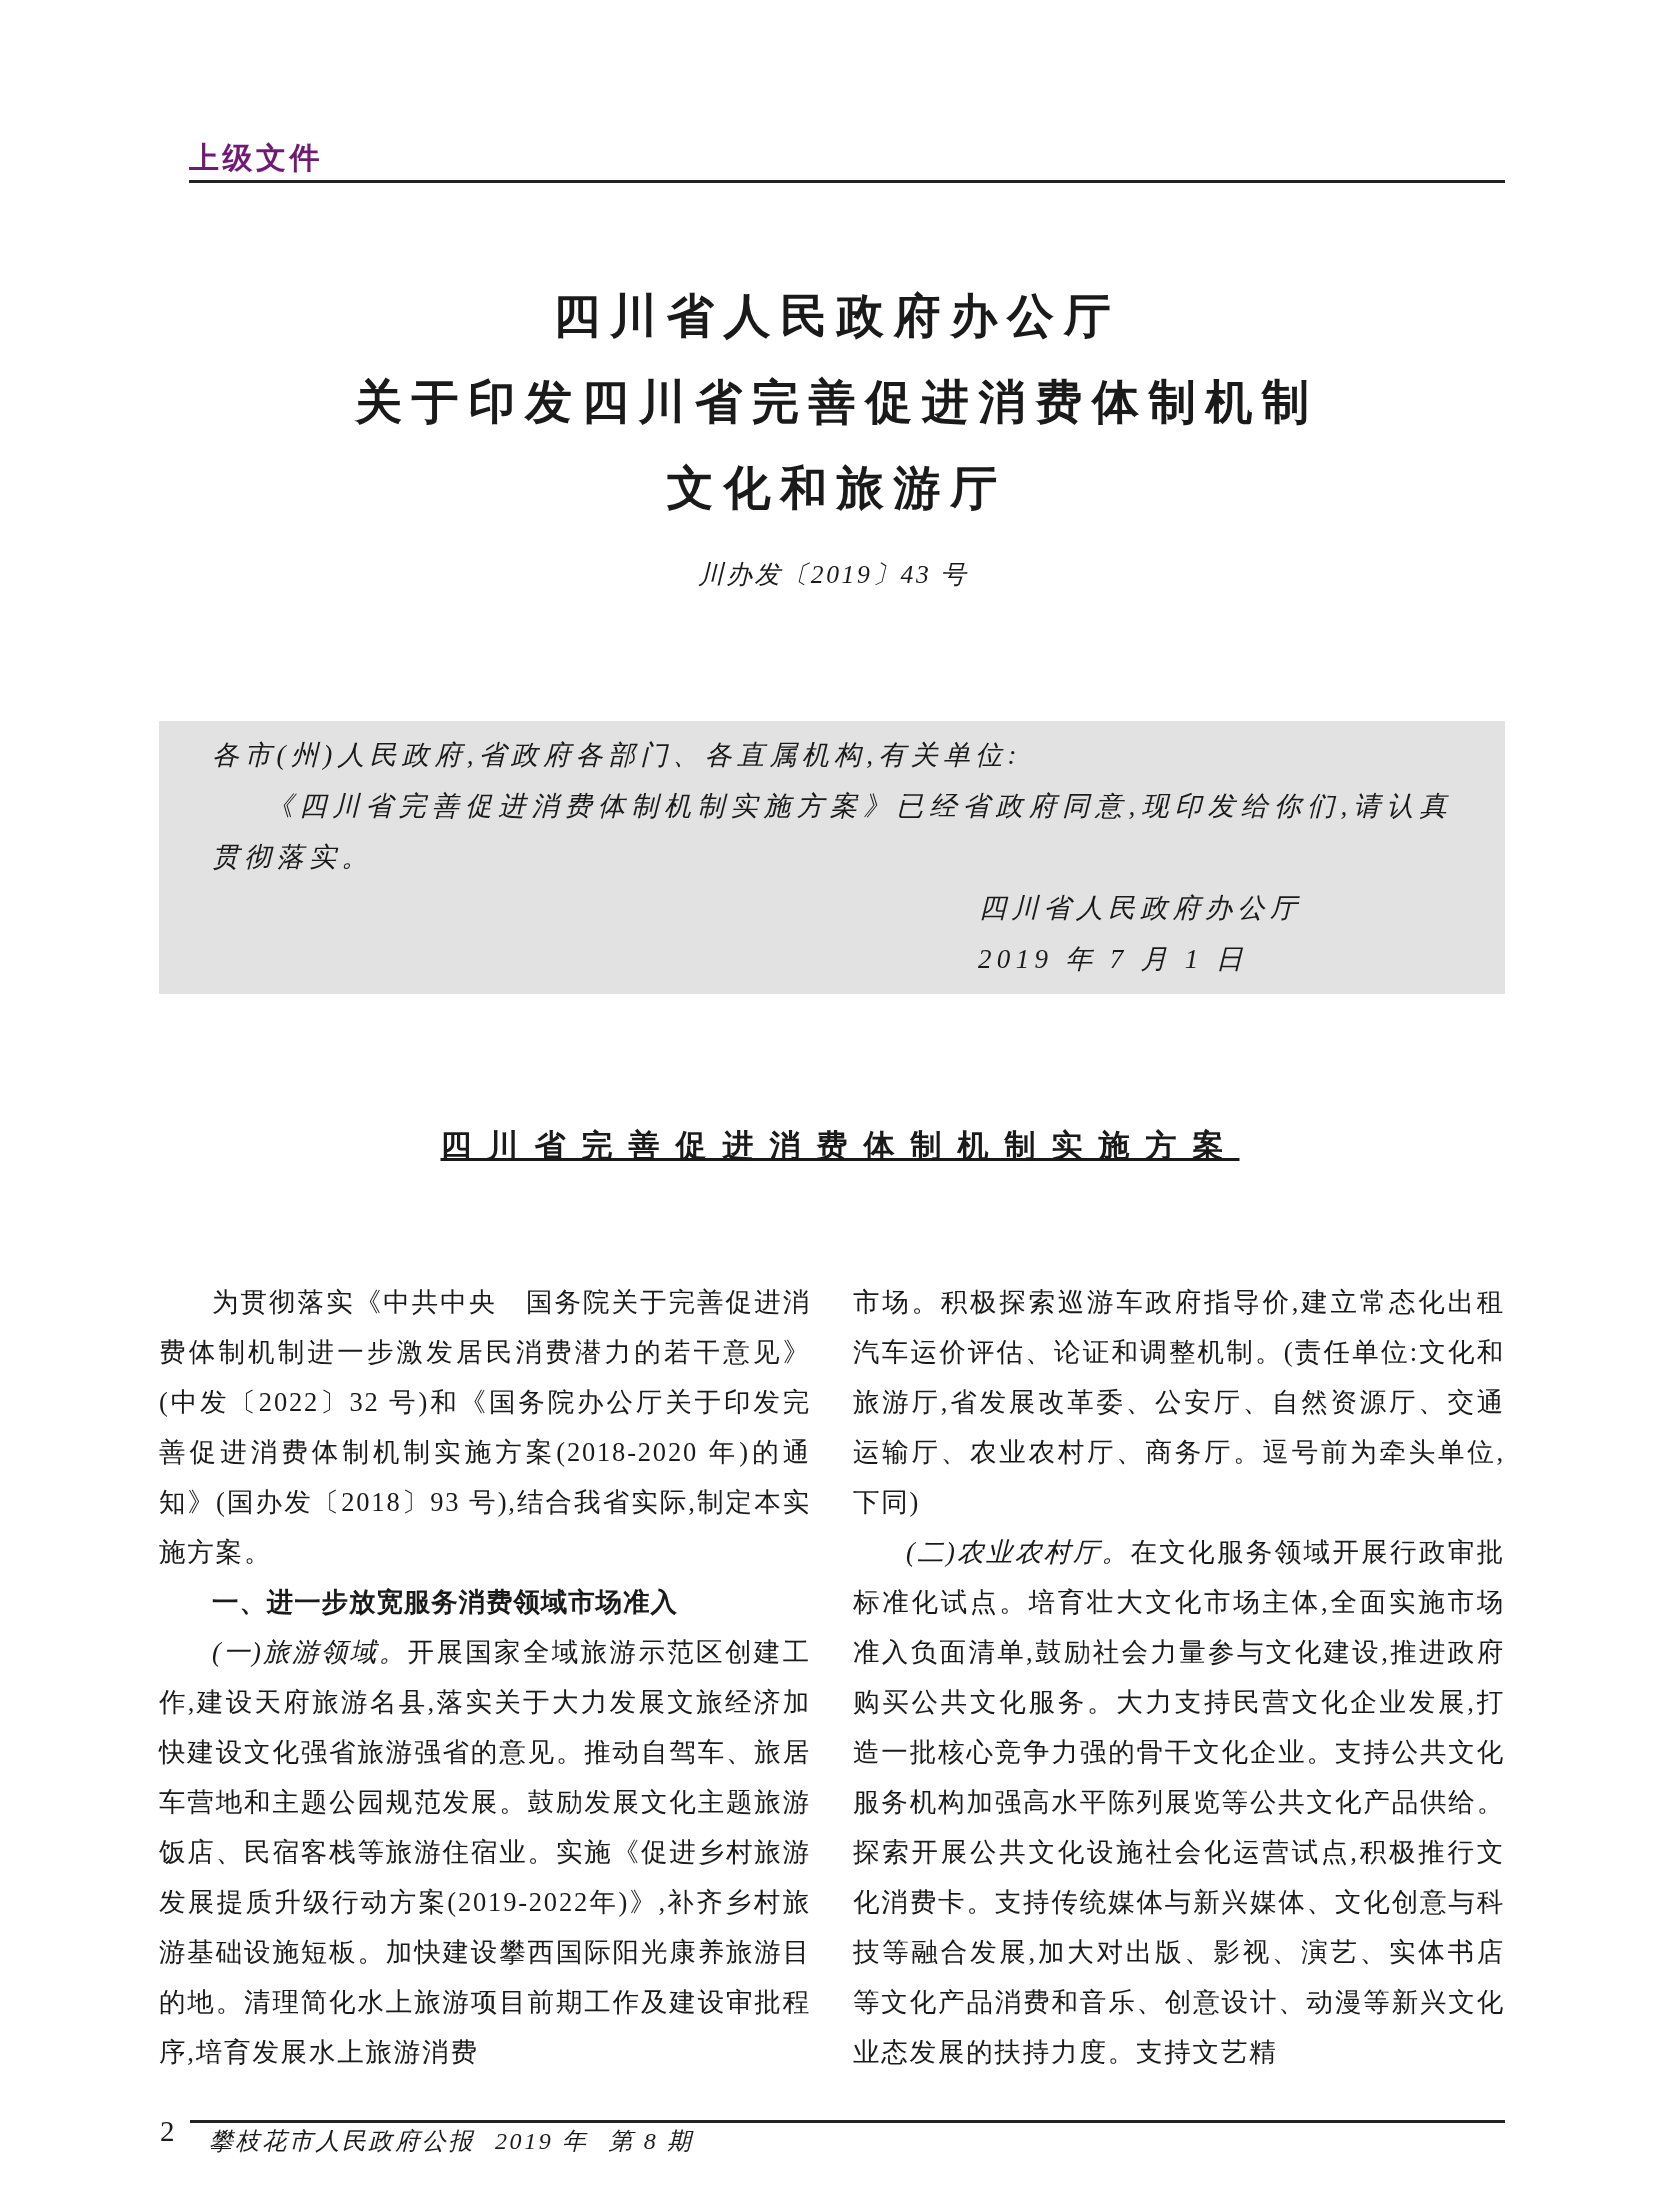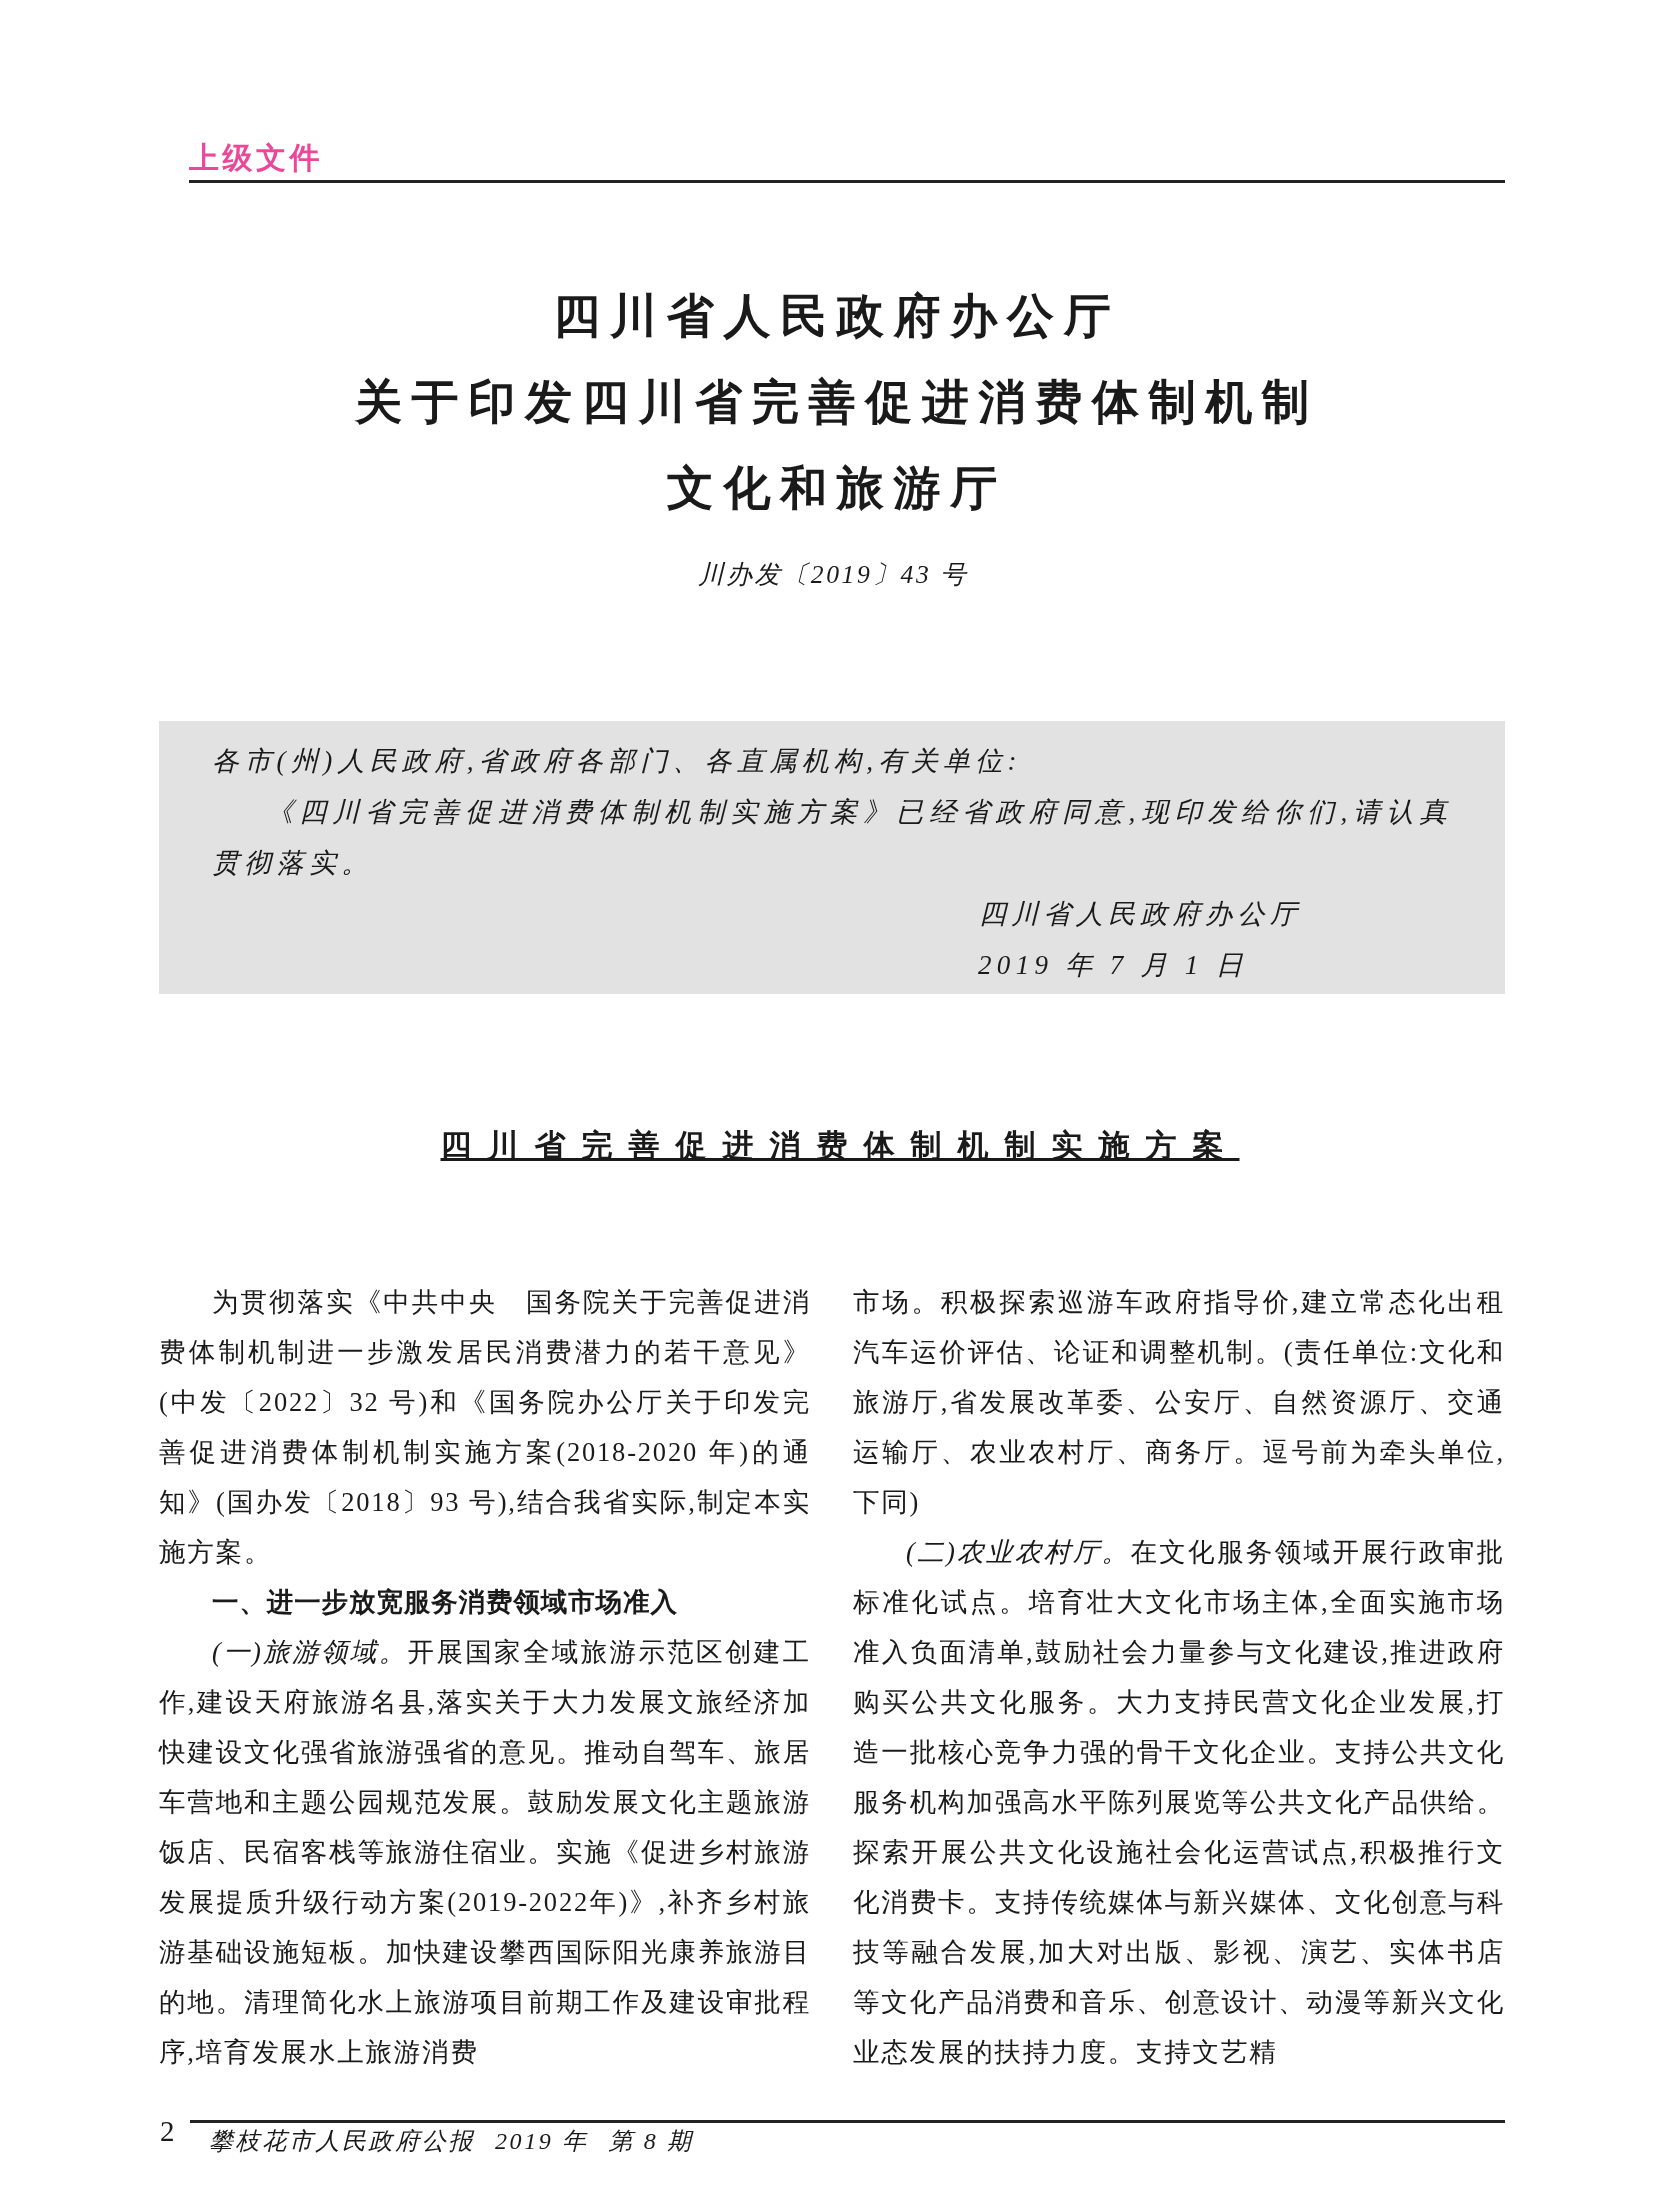--- a/index.html
+++ b/index.html
@@ -13,21 +13,21 @@
   }
   .abs { position: absolute; }
 
   
   .kicker {
     left: 189px; top: 140px;
     font-family: "Liberation Sans", "DejaVu Sans", sans-serif;
     font-weight: bold;
     font-size: 30px; line-height: 36px;
     letter-spacing: 3.5px;
-    color: #ec4899;
+    color: #701a75;
   }
   .kicker-rule {
     left: 189px; top: 180px;
     width: 1316px; height: 3.1px;
     background: #232323;
   }
 
   
   .title-wrap { left: 159px; top: 0; width: 1346px; text-align: center; }
   .doc-title {
@@ -45,21 +45,21 @@
     font-style: italic;
     font-size: 25.6px; letter-spacing: 2.6px; text-indent: 2.6px;
     white-space: nowrap;
   }
 
   
   .letter-box {
     left: 159px; top: 721px;
     width: 1346px; height: 273px;
     box-sizing: border-box;
-    padding: 15px 53px 0 53px;
+    padding: 9px 53px 0 53px;
     background: #e2e2e2;
     font-style: italic;
     font-size: 27px; line-height: 51px;
     letter-spacing: 5.3px;
   }
   .letter-box .salutation { text-align: left; }
   .letter-box .letter-body { text-indent: 2em; text-align: justify; text-justify: inter-character; }
   .letter-box .sig-line   { text-align: right; padding-right: 150px; }
   .letter-box .date-line  { text-align: right; padding-right: 204px; }
 

